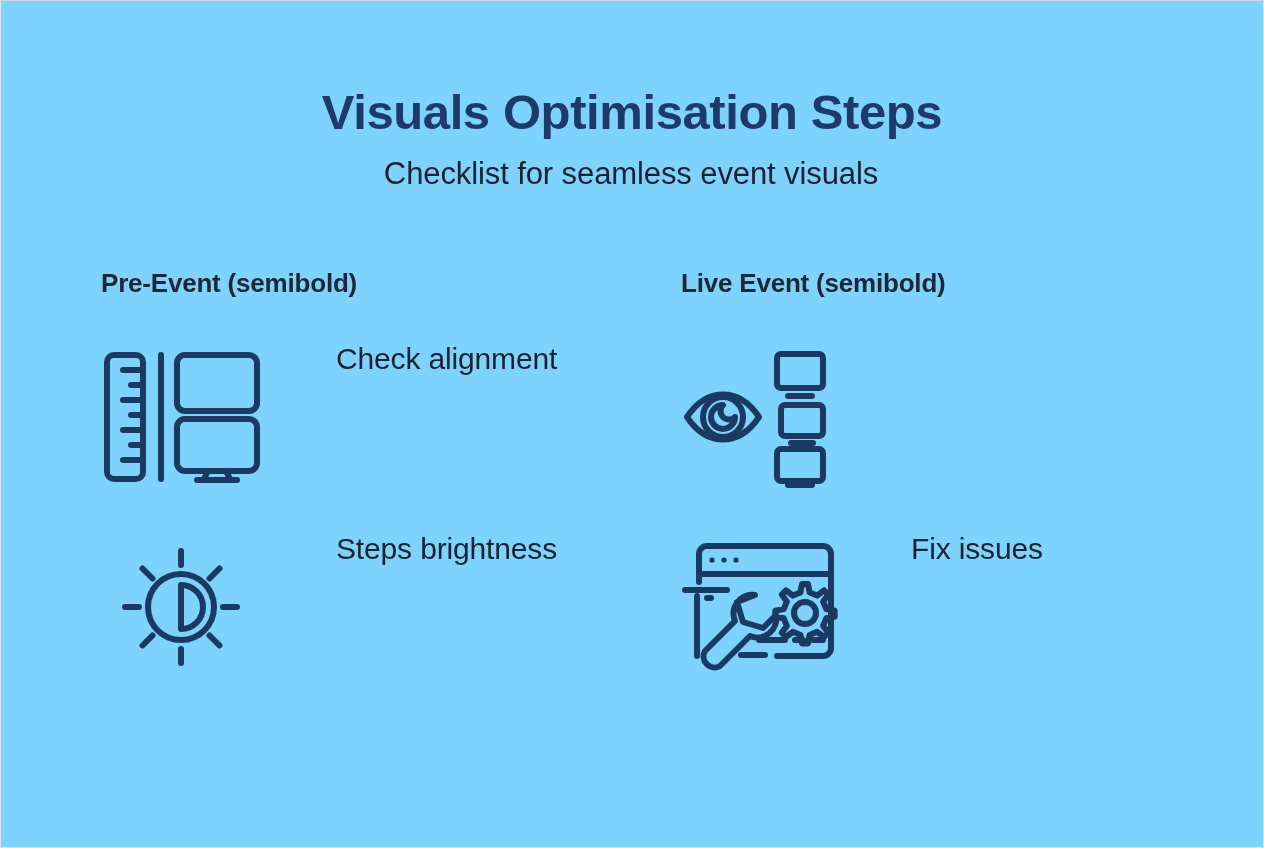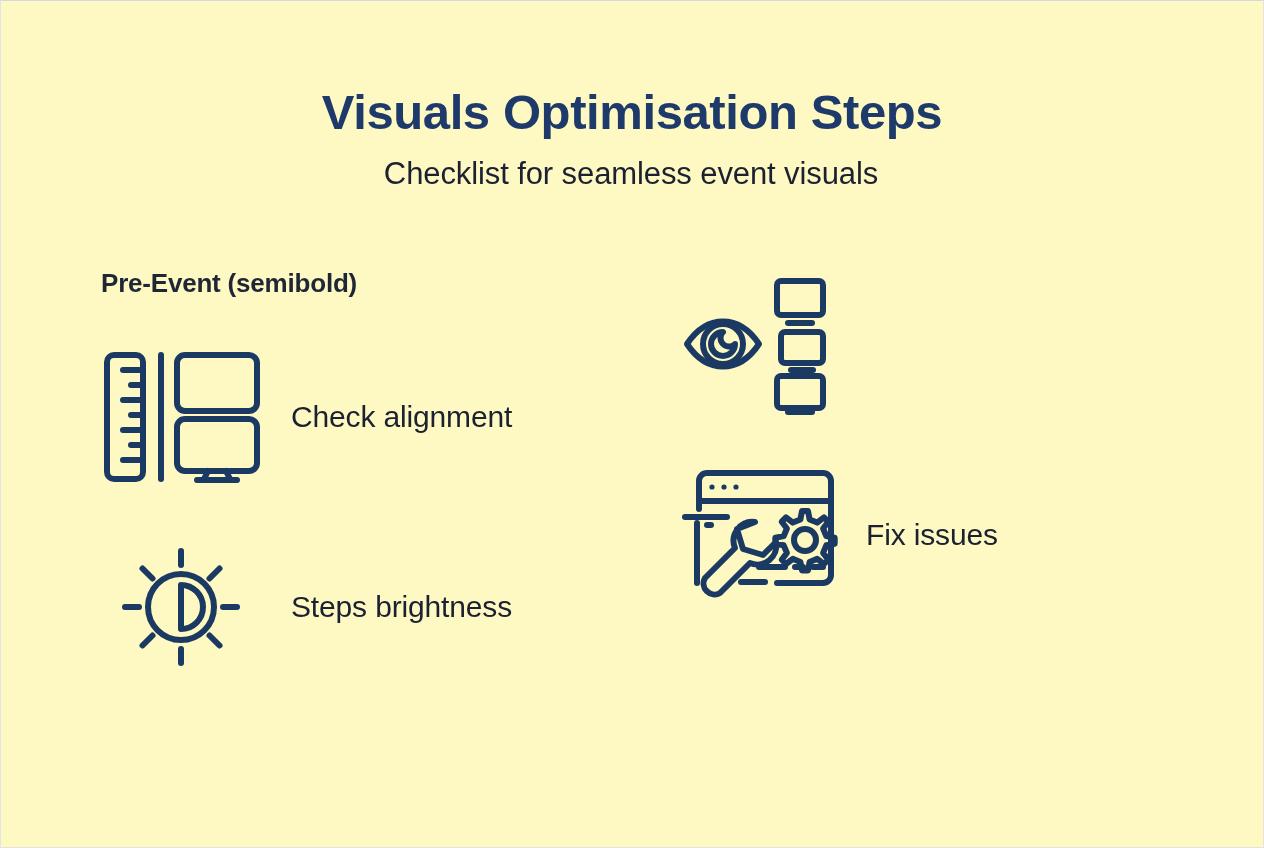--- a/index.html
+++ b/index.html
@@ -12,21 +12,21 @@
     width: 1264px;
     height: 848px;
     background: #ffffff;
     font-family: "Liberation Sans", sans-serif;
     overflow: hidden;
   }
   .slide {
     position: relative;
     width: 1264px;
     height: 848px;
-    background: #fef9c3;
+    background: #7dd3fc;
     border: 1px solid #e2e2e8;
     border-top-color: #d7d7e2;
     overflow: hidden;
   }
 
   
   .header {
     text-align: center;
     padding-top: 86px;
   }
@@ -65,23 +65,23 @@
     font-size: 26px;
     font-weight: bold;
     color: #1f2736;
     letter-spacing: -0.2px;
     margin: 0 0 44px 0;
     line-height: 1.1;
   }
 
   .item {
     display: flex;
-    align-items: center;
     height: 150px;
     margin-bottom: 40px;
+    gap: 45px;
   }
   .item:last-child { margin-bottom: 0; }
 
   .icon-slot {
     width: 190px;
     min-width: 190px;
     height: 150px;
     display: flex;
     align-items: center;
     justify-content: flex-start;
@@ -159,20 +159,21 @@
             <line x1="41.5" y1="108.5" x2="51.5" y2="98.5"></line>
             <line x1="24" y1="70" x2="38" y2="70"></line>
             <line x1="41.5" y1="31.5" x2="51.5" y2="41.5"></line>
           </svg>
         </div>
         <div class="item-label">Steps brightness</div>
       </div>
     </div>
 
     <div class="column right">
+      <h2 class="column-heading">Live Event (semibold)</h2>
 
       <div class="item">
         <div class="icon-slot">
           <svg width="160" height="142" viewBox="0 0 160 142" fill="none" stroke="#1b3a63" stroke-width="6" stroke-linecap="round" stroke-linejoin="round">
 
             <path d="M6 71 C26 41 58 41 78 71 C58 101 26 101 6 71 Z"></path>
 
             <circle cx="42" cy="71" r="20"></circle>
 
             <path d="M42 59 a12 12 0 1 0 12 12 a8 8 0 1 1 -12 -12 Z"></path>

